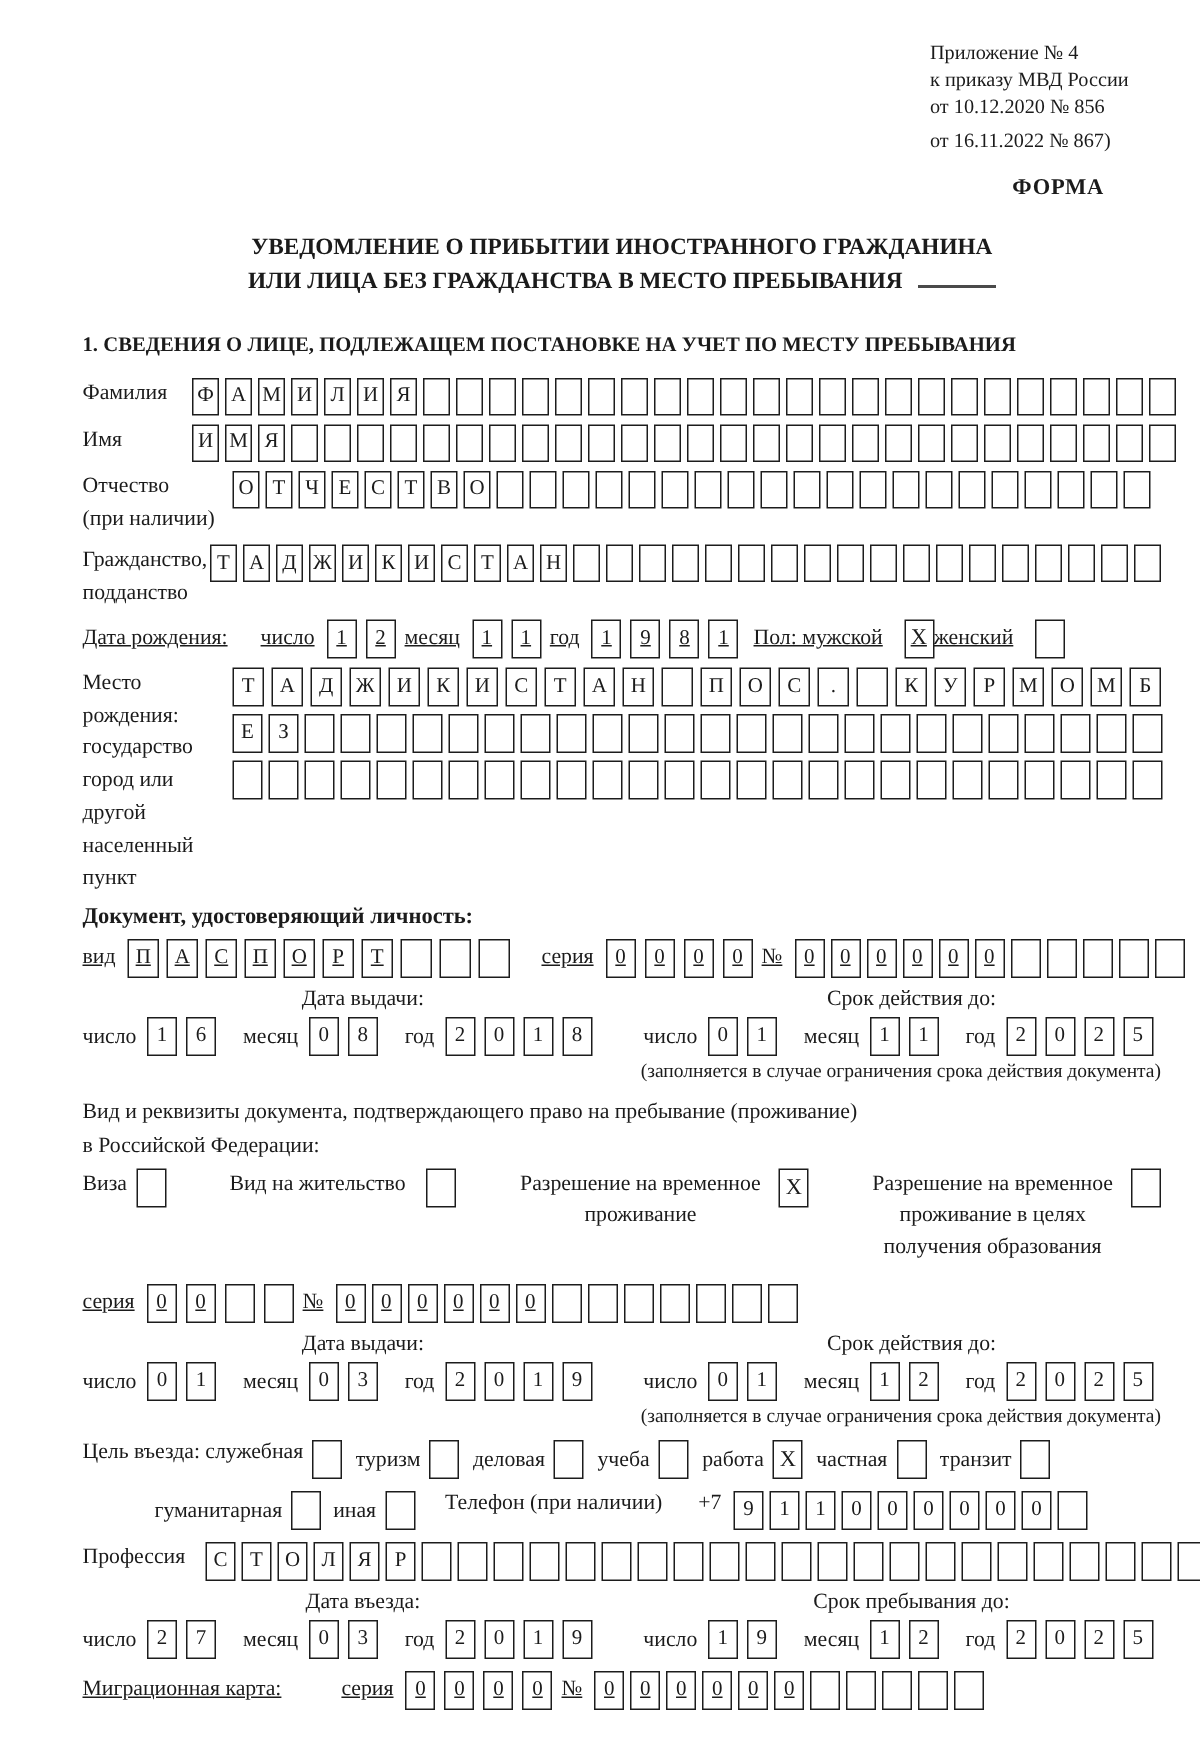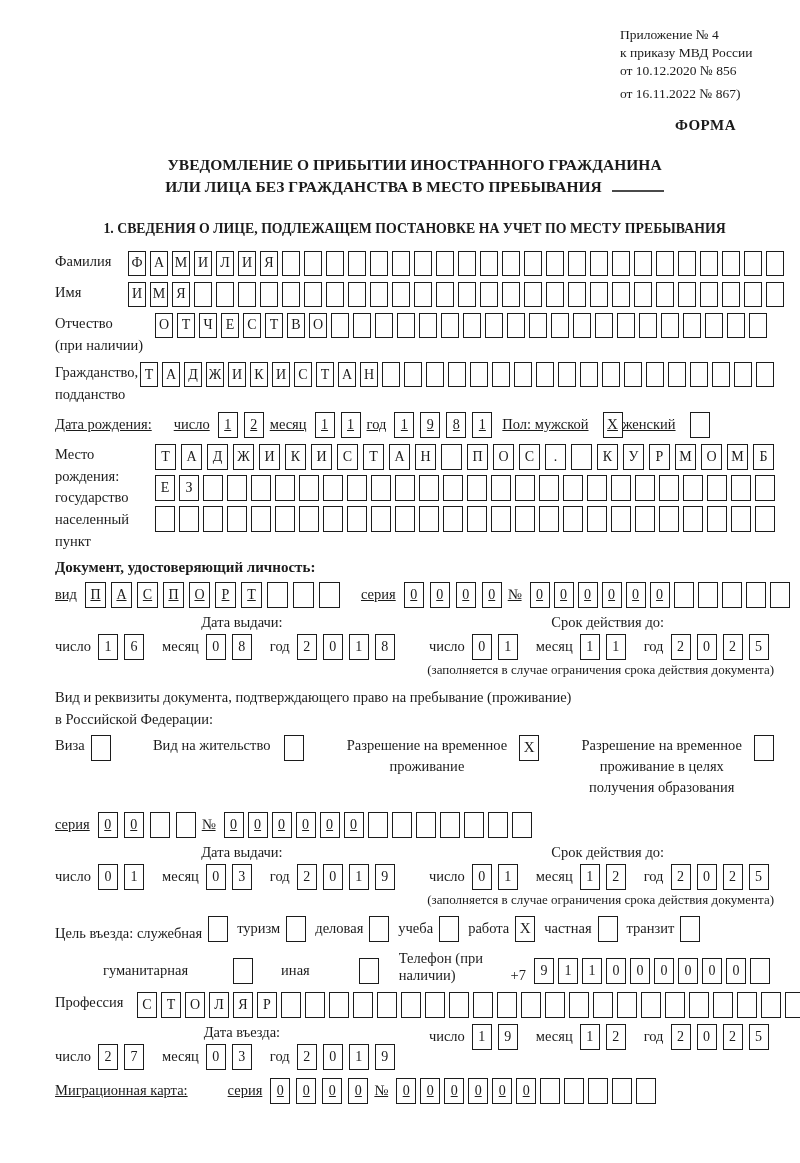--- a/index.html
+++ b/index.html
@@ -10,21 +10,21 @@
     font-family:"Liberation Serif","DejaVu Serif",serif;
     padding:26px 26px 20px 55px;
   }
   
   .hdr{margin-left:565px;font-size:13.5px;line-height:1.35;}
   .hdr .gap{height:4px;}
   .forma{text-align:right;margin:14px 38px 0 0;font-weight:bold;font-size:15px;letter-spacing:.5px;}
   
   .title{margin-top:20px;text-align:center;font-weight:bold;font-size:15.5px;line-height:1.45;}
   .title-underline{display:inline-block;width:52px;border-bottom:2.5px solid #4a4a4a;height:14px;margin-left:10px;}
-  .sect{margin-top:22px;margin-bottom:14px;font-weight:bold;font-size:13.8px;text-align:center;}
+  .sect{margin-top:22px;margin-bottom:14px;font-weight:bold;font-size:13.8px;}
   
   .frow{display:flex;align-items:flex-start;margin-bottom:6px;font-size:14.5px;line-height:1.5;}
   .lblcol{flex:0 0 auto;}
   .w73{width:73px;} .w100{width:100px;} .w85{width:85px;} .w68{width:68px;}
   
   .cells{display:flex;flex-wrap:nowrap;}
   .cell{
     box-sizing:border-box;flex:0 0 auto;
     width:18px;height:25px;margin-right:4px;
     border:1.6px solid #1c1c1c;background:#fff;
@@ -46,21 +46,21 @@
   .dg-row .dlbl{margin-right:7px;}
   .dg-row .cells{margin-right:12px;}
   .note{text-align:right;font-size:13px;margin:2px 0 8px 0;}
   .dochead{text-align:left;font-weight:bold;font-size:15px;margin:2px 0 6px 0;}
   .intro{font-size:14.5px;line-height:1.55;margin-bottom:4px;}
   
   .optrow{display:flex;align-items:flex-start;margin:4px 0 14px 0;font-size:14.5px;}
   .optlbl{text-align:center;line-height:1.45;}
   .sp{flex:1 1 auto;}
   
-  .purrow{display:flex;align-items:flex-end;font-size:14.5px;margin-bottom:8px;}
+  .purrow{display:flex;align-items:flex-start;font-size:14.5px;margin-bottom:8px;}
   .opt{display:flex;align-items:center;margin-right:9px;}
   .indent48{margin-left:48px;}
   .mt2{margin-top:2px;}
 </style>
 </head>
 <body>
 
 <div class="page">
 
   <div class="hdr">
@@ -248,20 +248,21 @@
     <span class="t" style="margin-left:4px;">Пол: мужской</span>
     <span class="cell checkbox">X</span>
     <span class="t" style="">женский</span>
     <span class="cell checkbox"></span>
   </div>
 
   <div class="frow">
     <div class="lblcol w100">
       <div>Место рождения:</div>
       <div>государство</div>
+      <div>город или другой</div>
       <div>населенный пункт</div>
     </div>
     <div class="cellrows">
       <div class="cells cells-wide">
           <span class="cell">Т</span>
           <span class="cell">А</span>
           <span class="cell">Д</span>
           <span class="cell">Ж</span>
           <span class="cell">И</span>
           <span class="cell">К</span>
@@ -552,25 +553,25 @@
         <span>частная</span>
         <span class="cell checkbox"></span>
       </span>
     <span class="opt">
         <span>транзит</span>
         <span class="cell checkbox"></span>
       </span>
   </div>
 
   <div class="purrow indent48">
-    <span class="opt" style="margin-right:28px;gap:39px;">
+    <span class="opt" style="margin-right:8px;">
         <span>гуманитарная</span>
         <span class="cell checkbox"></span>
       </span>
-    <span class="opt" style="margin-right:20px;gap:43px;">
+    <span class="opt" style="margin-right:20px;">
         <span>иная</span>
         <span class="cell checkbox"></span>
       </span>
     <span>Телефон (при наличии)</span>
     <span style="margin:0 8px 0 24px;">+7</span>
     <span class="cells cells-mid">
         <span class="cell">9</span>
         <span class="cell">1</span>
         <span class="cell">1</span>
         <span class="cell">0</span>
@@ -634,20 +635,21 @@
         <span class="dlbl">год</span>
         <span class="cells cells-date">
             <span class="cell">2</span>
             <span class="cell">0</span>
             <span class="cell">1</span>
             <span class="cell">9</span>
           </span>
       </div>
     </div>
     <div class="dcol2">
+      <div class="dg-title">Срок пребывания до:</div>
       <div class="dg-row">
         <span class="dlbl">число</span>
         <span class="cells cells-date">
             <span class="cell">1</span>
             <span class="cell">9</span>
           </span>
         <span class="dlbl">месяц</span>
         <span class="cells cells-date">
             <span class="cell">1</span>
             <span class="cell">2</span>

